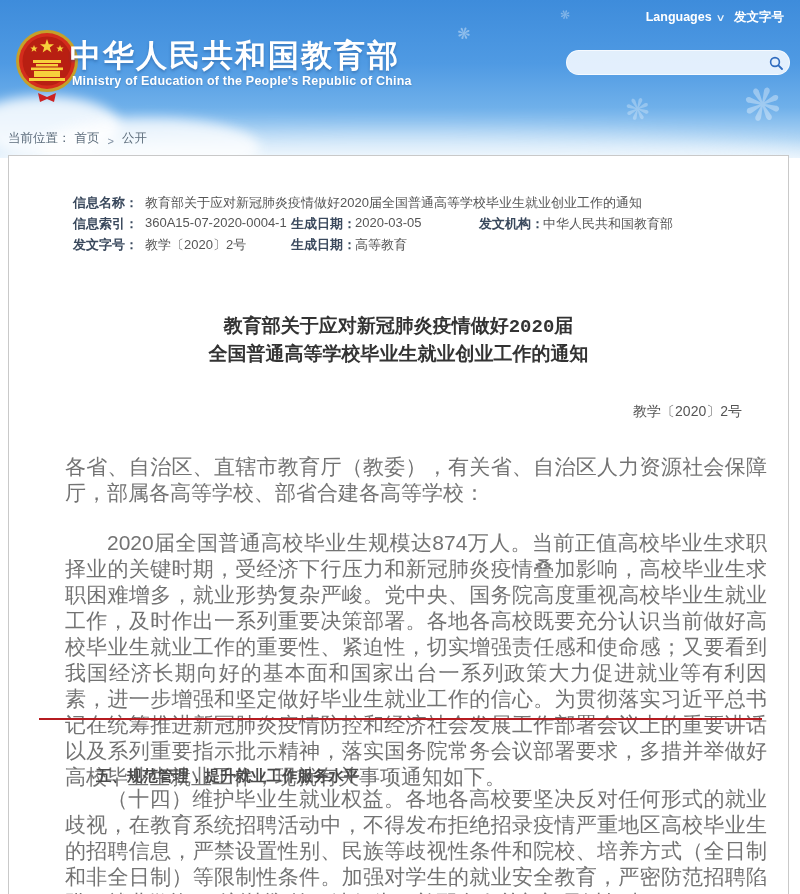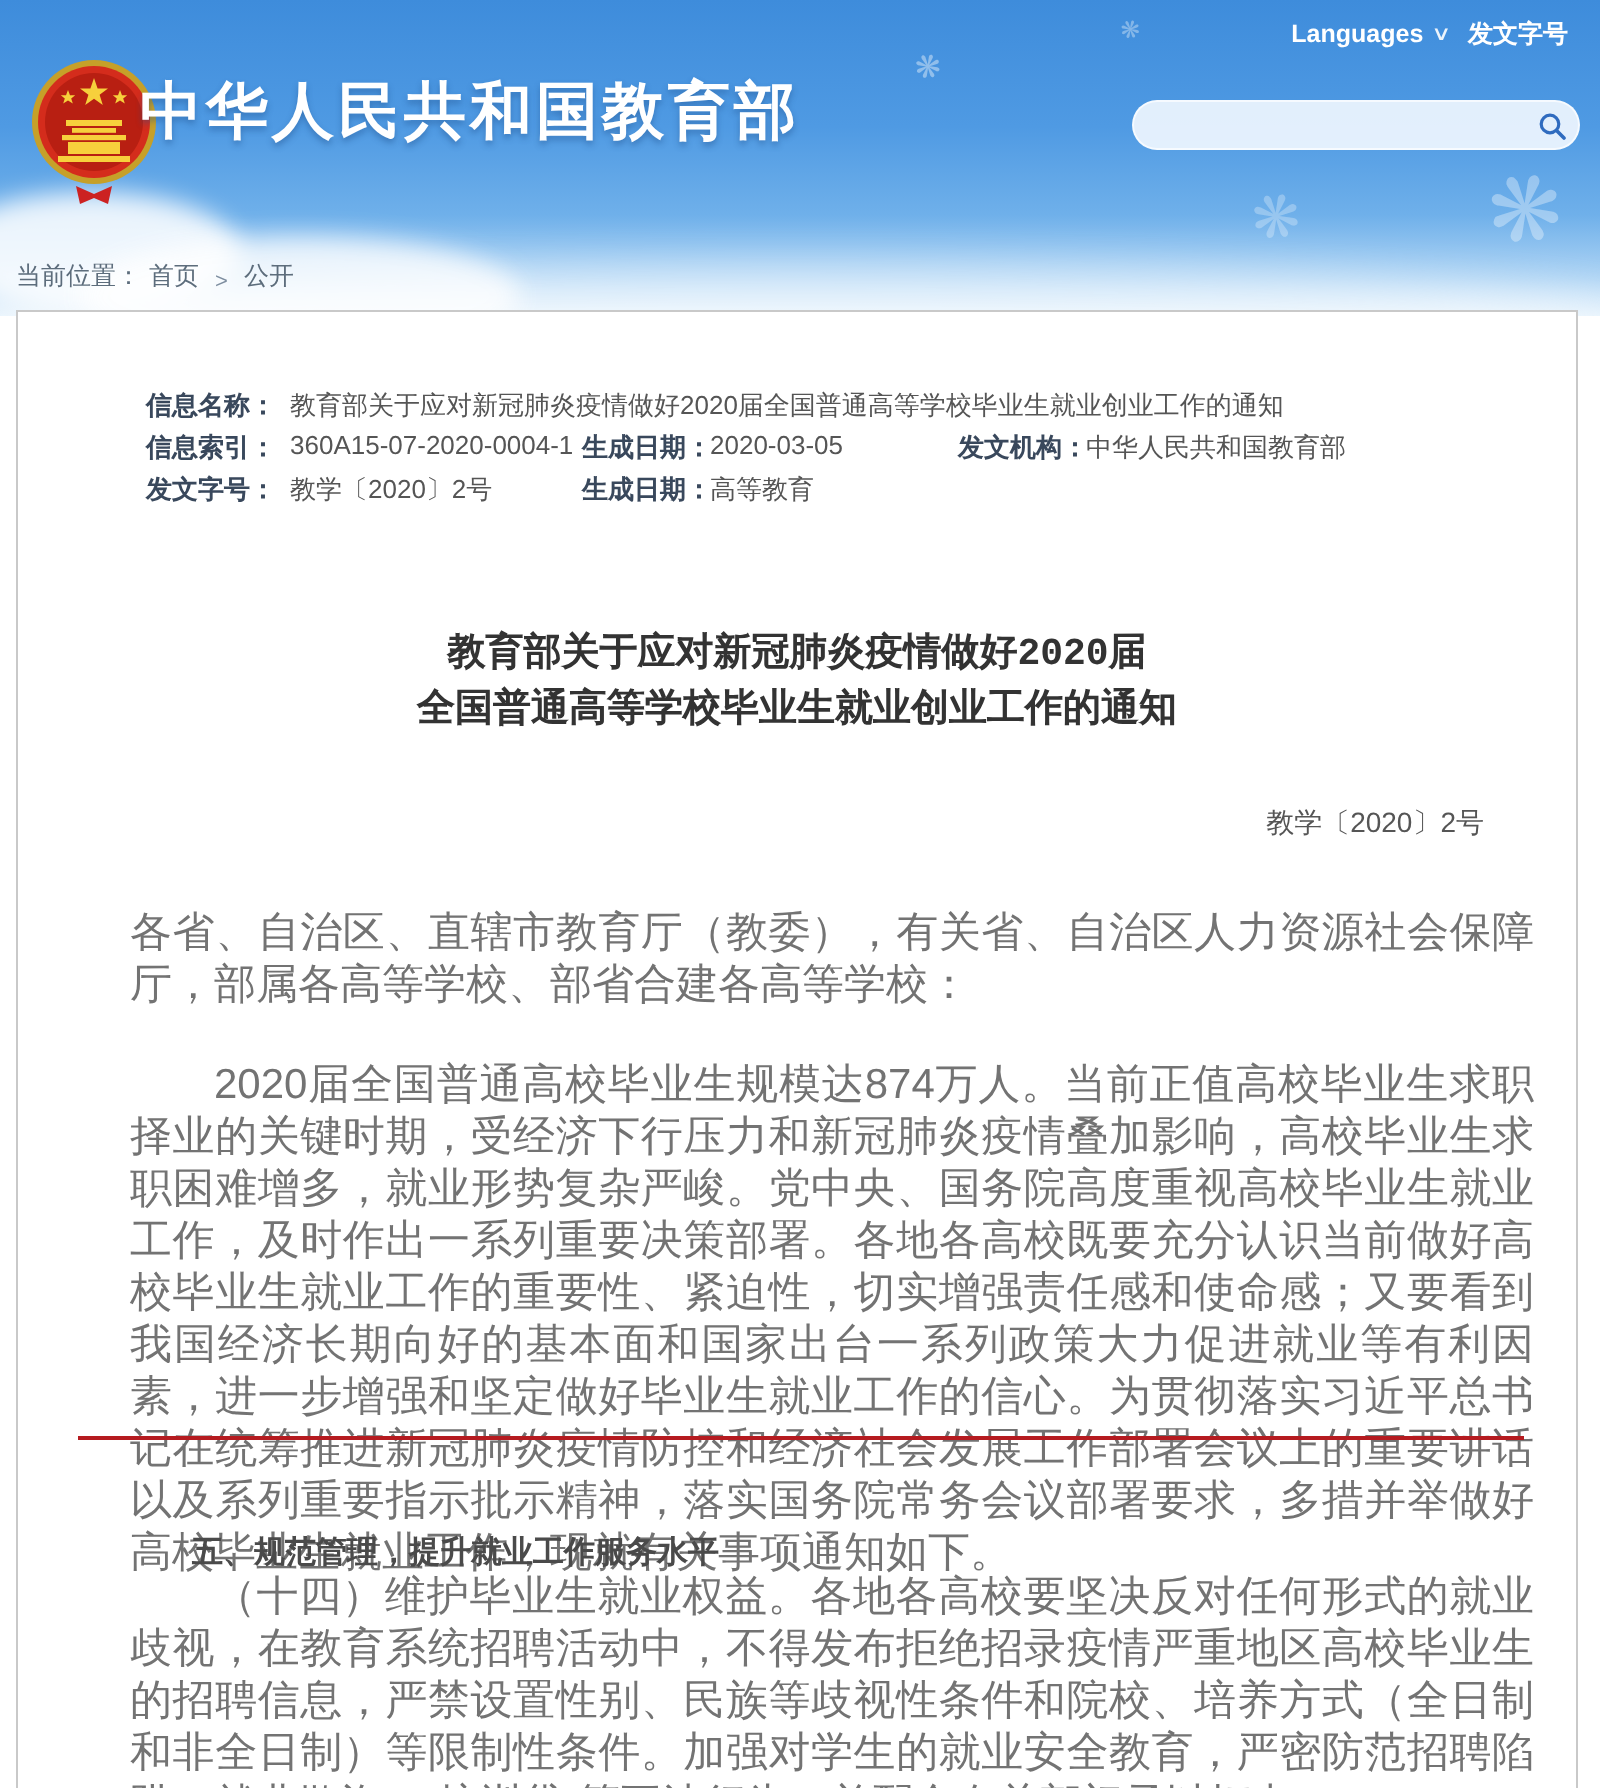--- a/index.html
+++ b/index.html
@@ -131,20 +131,21 @@
     <polygon points="46,18 47,20.6 49.6,20.6 47.6,22.2 48.4,24.8 46,23.2 43.6,24.8 44.4,22.2 42.4,20.6 45,20.6" fill="#f7d03c"></polygon>
     <rect x="19" y="33" width="28" height="3" fill="#f7d03c"></rect>
     <rect x="22" y="37" width="22" height="2.4" fill="#f7d03c"></rect>
     <rect x="17" y="40.5" width="32" height="2.6" fill="#f7d03c"></rect>
     <rect x="20" y="44" width="26" height="6" fill="#f7d03c"></rect>
     <rect x="15" y="51" width="36" height="3" fill="#f7d03c"></rect>
     <path d="M24 66 L33 70 L42 66 L40 75 L33 72 L26 75 Z" fill="#c22"></path>
   </svg>
 
   <div class="site-title">中华人民共和国教育部</div>
+  <div class="site-subtitle">Ministry of Education of the People's Republic of China</div>
 
   <div class="searchbox">
     <input type="text" placeholder="" style="">
     <span class="mag">
       <svg width="14" height="14" viewBox="0 0 14 14">
         <circle cx="6" cy="6" r="4.4" fill="none" stroke="#2f6bbf" stroke-width="1.6"></circle>
         <line x1="9.4" y1="9.4" x2="13" y2="13" stroke="#2f6bbf" stroke-width="1.8" stroke-linecap="round"></line>
       </svg>
     </span>
   </div>

